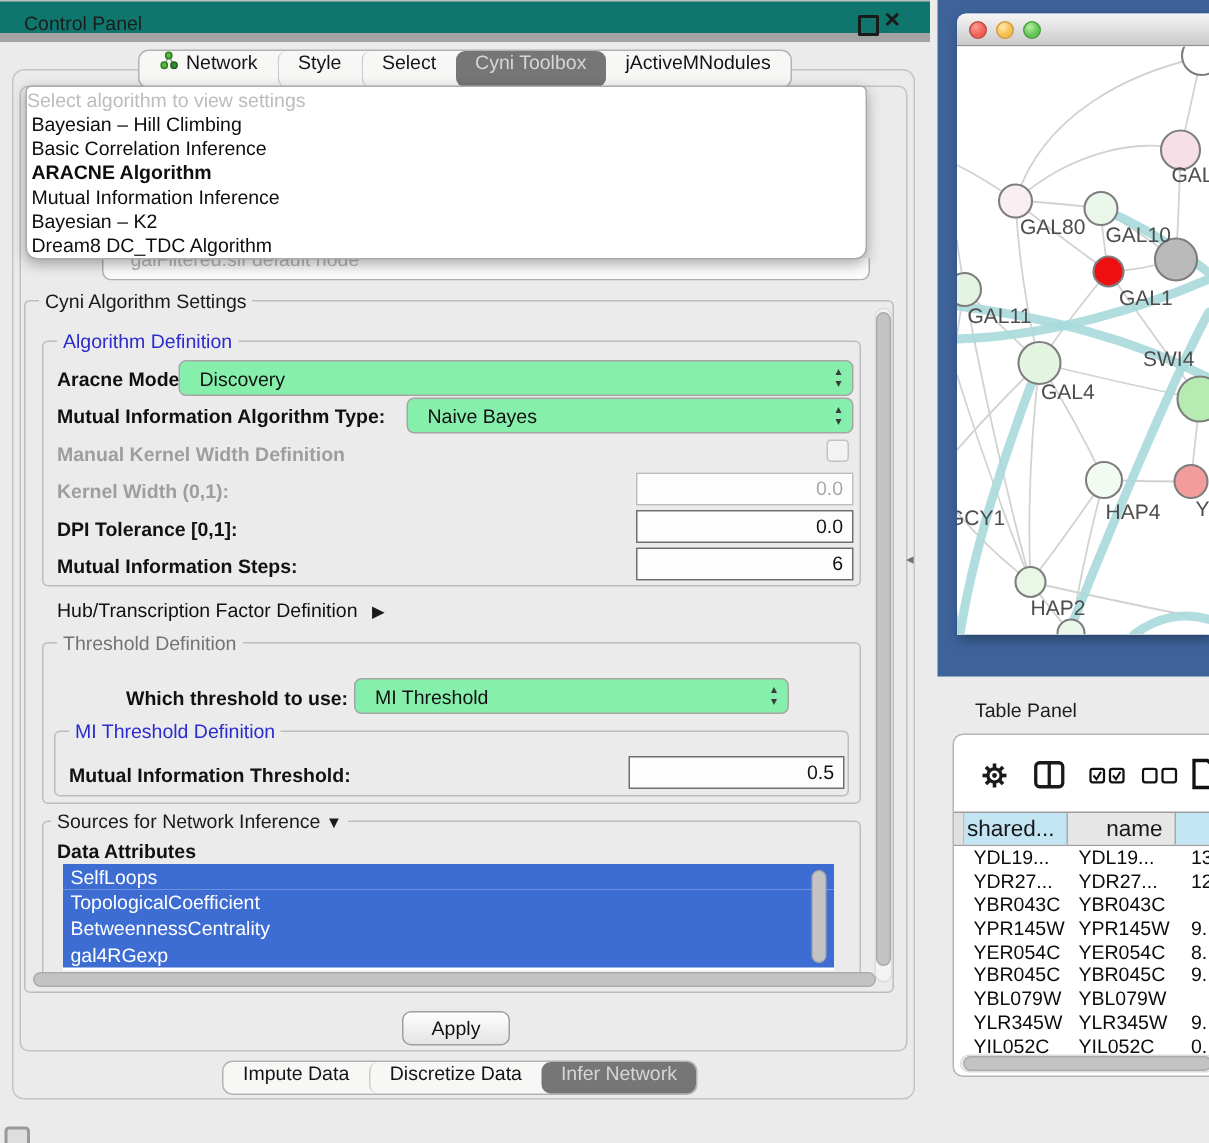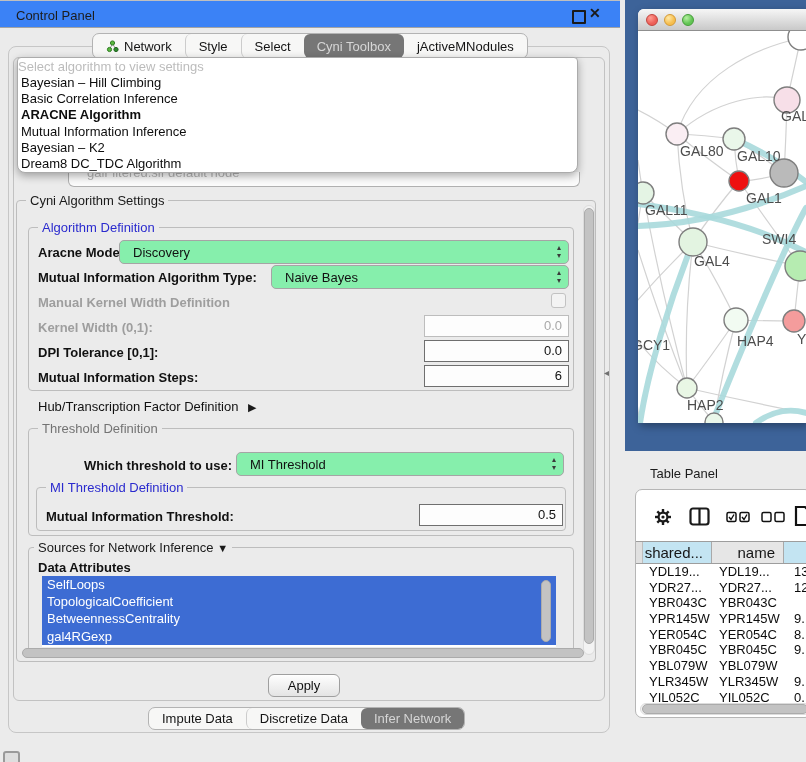--- a/index.html
+++ b/index.html
@@ -4,30 +4,30 @@
 <style>
   html,body{margin:0;padding:0}
   body{position:relative;width:806px;height:762px;overflow:hidden;background:#ebebeb;
        font-family:"Liberation Sans",sans-serif;-webkit-font-smoothing:antialiased}
   .abs{position:absolute}
   .lbl{font-size:13px;color:#111;white-space:nowrap}
   .b{font-weight:700}
   .gray{color:#9e9e9e}
 
   
-  .cp-titlebar{left:0;top:0;width:620px;height:28px;background:#3b82f6;border-top:1px solid #bfbfbf;
-               border-bottom:1px solid #a3a3a3;box-sizing:border-box}
+  .cp-titlebar{left:0;top:0;width:620px;height:28px;background:#0f766e;border-top:1px solid #bfbfbf;
+               border-bottom:6px solid #a3a3a3;box-sizing:border-box}
   .cp-title{left:16px;top:7px;font-size:13px;color:#1c1c1c}
   .float-btn{left:572px;top:9px;width:10px;height:10px;border:2px solid #1a1a1a;border-radius:1px}
   .close-btn{left:589px;top:4px;font-size:14px;font-weight:700;color:#1a1a1a}
 
   
   .tabbar{display:flex;align-items:stretch;background:#f7f7f6;border:1px solid #b3b3b3;
           border-radius:7px;box-sizing:border-box}
-  .tab{display:flex;align-items:center;gap:5px;padding:0 13px;font-size:13px;color:#141414;border-radius:6px;white-space:nowrap}
+  .tab{display:flex;align-items:flex-start;gap:5px;padding:0 13px;font-size:13px;color:#141414;border-radius:6px;white-space:nowrap}
   .tab.divided{border-left:1px solid #cccccc}
   .tab.sel{background:#767676;color:#d6d6d6}
   #top-tabs{left:92px;top:33px;height:26px}
   #bottom-tabs{left:148px;top:707px;height:23px;z-index:6}
   .tab-icon{display:inline-flex}
 
   
   .panel-b{left:8px;top:46px;width:602px;height:687px;border:1px solid #c6c6c6;border-radius:8px;
            background:#ebebeb;box-sizing:border-box}
   .panel-a{left:13px;top:57px;width:592px;height:644px;border:1px solid #c2c2c2;border-radius:6px;
@@ -184,21 +184,21 @@
 
 <div class="abs lbl" style="left:38px;top:399px">
   <span>Hub/Transcription Factor Definition</span>
   <span class="arrow" style="margin-left:6px">▶</span>
 </div>
 
 <div class="group" style="left:28px;top:428px;width:546px;height:108px">
   <div class="gtitle t-green" style="left:9px">Threshold Definition</div>
 </div>
 <div class="abs lbl b" style="left:84px;top:458px">Which threshold to use:</div>
-<div class="combo" style="left:236px;top:452px;width:328px;height:24px">
+<div class="combo" style="left:236px;top:452px;width:290px;height:24px">
   <span class="cval">MI Threshold</span>
   <span class="stepper">
       <span>▴</span>
       <span>▾</span>
     </span>
 </div>
 <div class="group" style="left:36px;top:487px;width:530px;height:44px">
   <div class="gtitle t-blue" style="left:9px">MI Threshold Definition</div>
 </div>
 <div class="abs lbl b" style="left:46px;top:509px">Mutual Information Threshold:</div>

